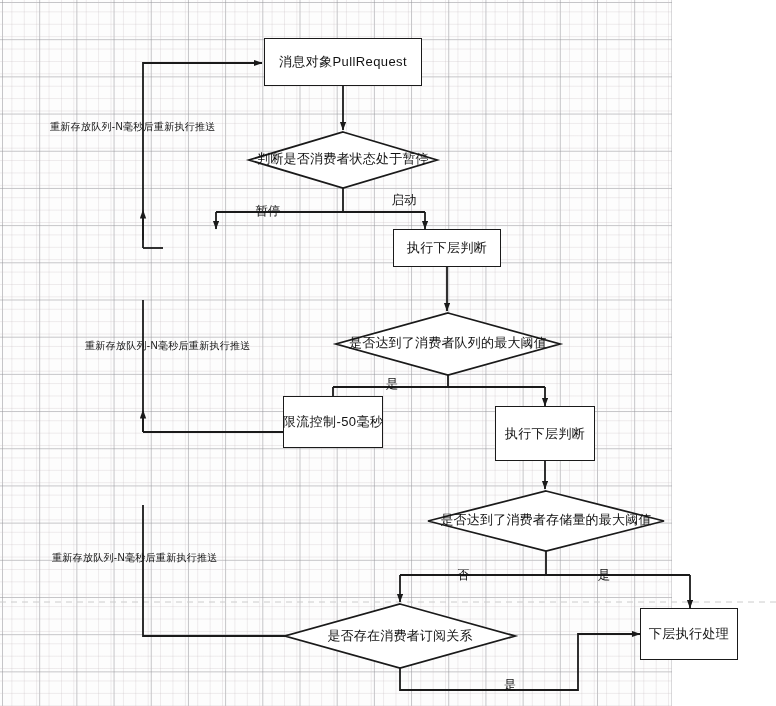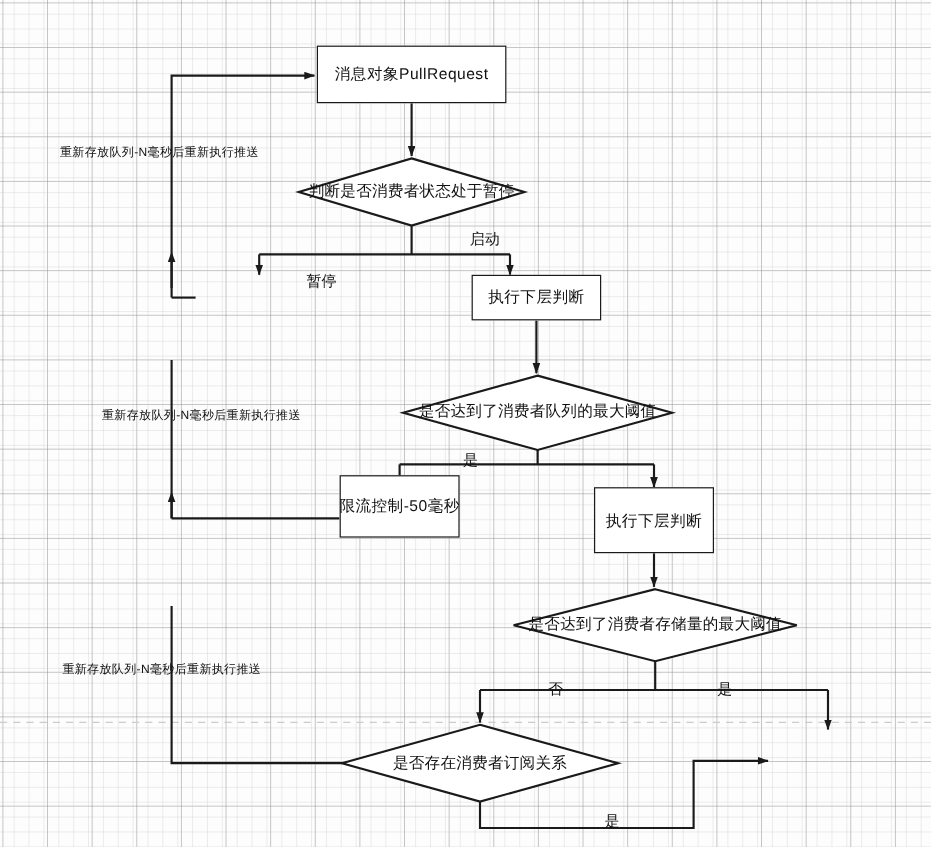--- a/index.html
+++ b/index.html
@@ -4,21 +4,21 @@
 <style>
   html,body{margin:0;padding:0;}
   body{
     width:776px;height:706px;
     font-family:"Liberation Sans","DejaVu Sans",sans-serif;
     background:#ffffff;
     overflow:hidden;
   }
   #canvas{
     position:relative;
-    width:776px;height:706px;
+    width:672px;height:706px;
     background-color:#fdfdfd;
     background-image:
       linear-gradient(to right, rgba(200,190,195,0.30) 1px, transparent 1px),
       linear-gradient(to bottom, rgba(200,190,195,0.30) 1px, transparent 1px),
       linear-gradient(to right, rgba(150,150,155,0.55) 1px, transparent 1px),
       linear-gradient(to bottom, rgba(150,150,155,0.55) 1px, transparent 1px);
     background-size:
       12.4px 12.4px,
       12.4px 12.4px,
       37.2px 37.2px,
@@ -139,22 +139,25 @@
   </div>
 
   <div class="nodebox" style="left:495px;top:406px;width:100px;height:55px;">
     <span>执行下层判断</span>
   </div>
 
   <div class="diamond-label" style="left:400px;top:636px;">是否存在消费者订阅关系</div>
 
   <div class="diamond-label" style="left:546px;top:520px;">是否达到了消费者存储量的最大阈值</div>
 
+  <div class="nodebox" style="left:640px;top:608px;width:98px;height:52px;">
+    <span>下层执行处理</span>
+  </div>
 
-  <div class="edgelabel" style="left:268px;top:211px;margin-top:24px;">暂停</div>
+  <div class="edgelabel" style="left:268px;top:211px;">暂停</div>
 
   <div class="edgelabel" style="left:404px;top:200px;">启动</div>
 
   <div class="edgelabel" style="left:392px;top:384px;">是</div>
 
   <div class="edgelabel" style="left:463px;top:575px;">否</div>
 
   <div class="edgelabel" style="left:604px;top:575px;">是</div>
 
   <div class="edgelabel" style="left:510px;top:685px;">是</div>

